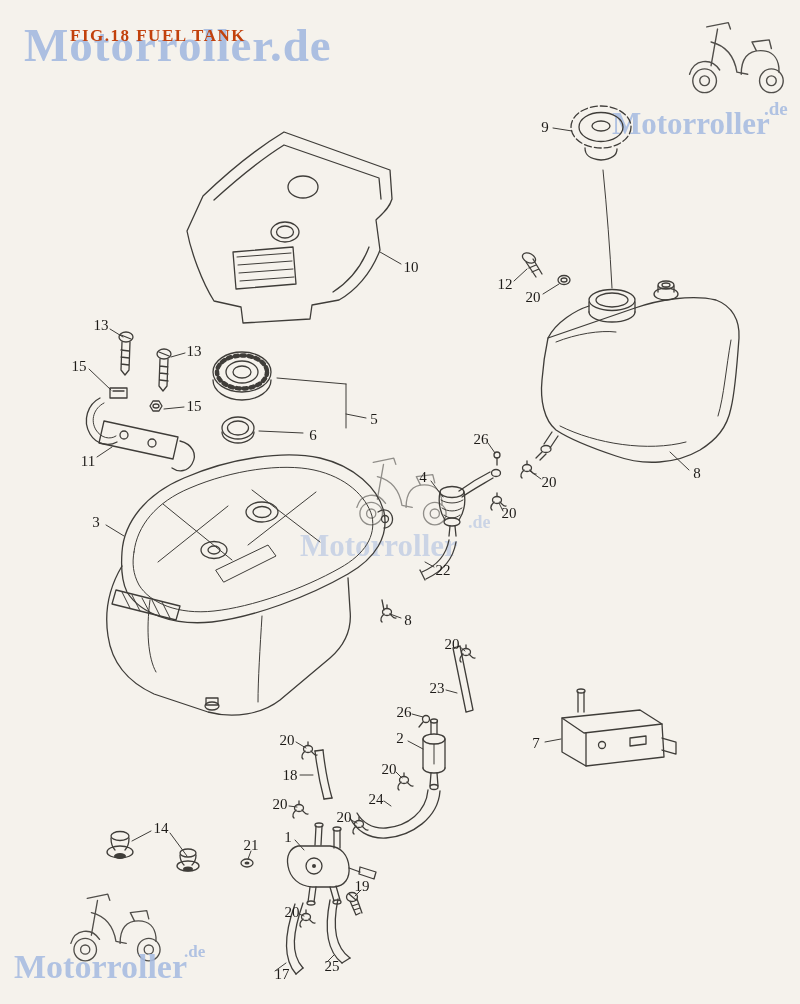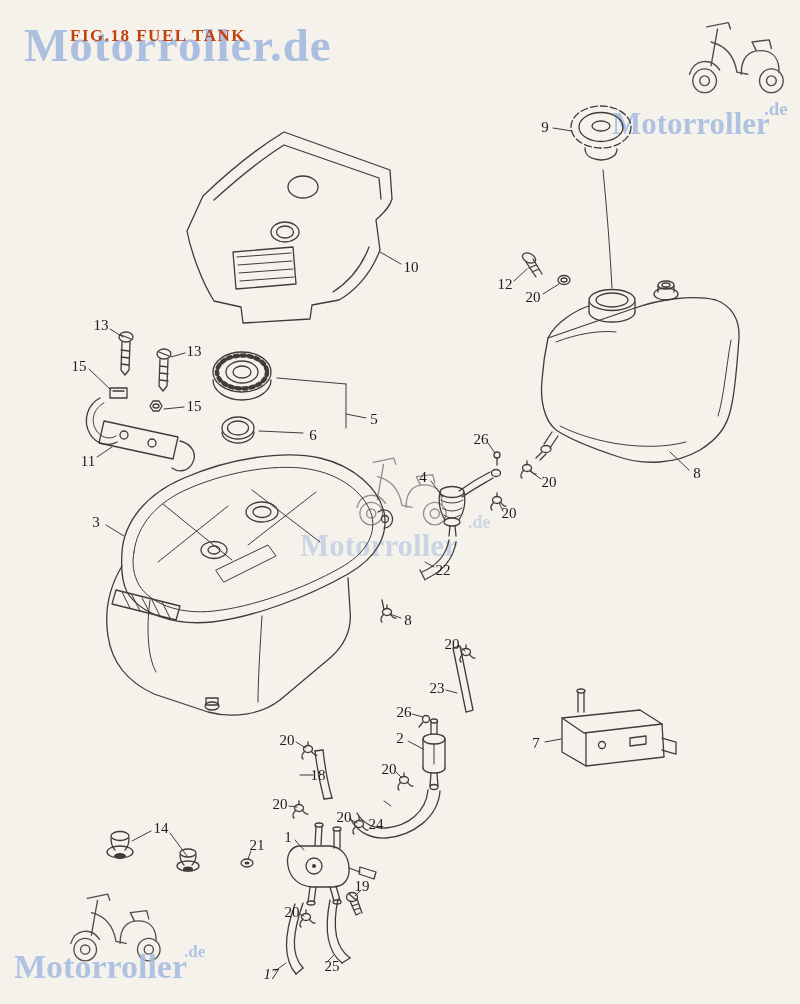--- a/index.html
+++ b/index.html
@@ -329,27 +329,27 @@
       <span class="part-label" style="left: 509px; top: 513px;">20</span>
       <span class="part-label" style="left: 96px; top: 522px;">3</span>
       <span class="part-label" style="left: 443px; top: 570px;">22</span>
       <span class="part-label" style="left: 408px; top: 620px;">8</span>
       <span class="part-label" style="left: 452px; top: 644px;">20</span>
       <span class="part-label" style="left: 437px; top: 688px; text-align: right;">23</span>
       <span class="part-label" style="left: 404px; top: 712px;">26</span>
       <span class="part-label" style="left: 400px; top: 738px;">2</span>
       <span class="part-label" style="left: 536px; top: 743px;">7</span>
       <span class="part-label" style="left: 287px; top: 740px;">20</span>
-      <span class="part-label" style="left: 290px; top: 775px; margin-left: 28px;">18</span>
+      <span class="part-label" style="left: 290px; top: 775px;">18</span>
       <span class="part-label" style="left: 389px; top: 769px;">20</span>
-      <span class="part-label" style="left: 376px; top: 799px; margin-top: 25px;">24</span>
+      <span class="part-label" style="left: 376px; top: 799px;">24</span>
       <span class="part-label" style="left: 280px; top: 804px;">20</span>
       <span class="part-label" style="left: 161px; top: 828px; text-align: center;">14</span>
       <span class="part-label" style="left: 344px; top: 817px;">20</span>
       <span class="part-label" style="left: 288px; top: 837px;">1</span>
-      <span class="part-label" style="left: 257px; top: 845px;">21</span>
+      <span class="part-label" style="left: 251px; top: 845px;">21</span>
       <span class="part-label" style="left: 362px; top: 886px;">19</span>
       <span class="part-label" style="left: 292px; top: 912px;">20</span>
-      <span class="part-label" style="left: 271px; top: 974px; font-style: italic;">17</span>
+      <span class="part-label" style="left: 282px; top: 974px;">17</span>
       <span class="part-label" style="left: 332px; top: 966px;">25</span>
     </div>
 
 </div>
 
 </body></html>

